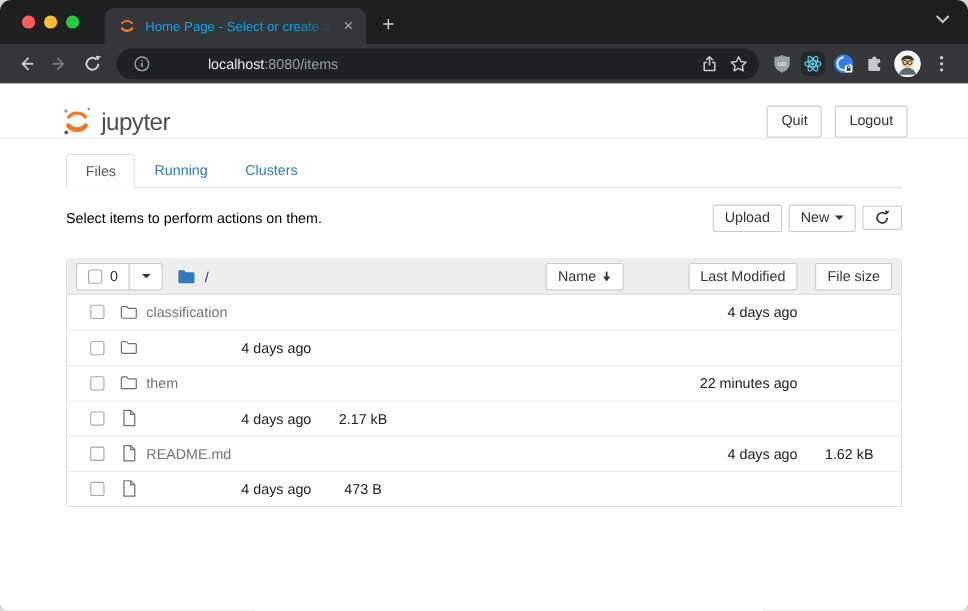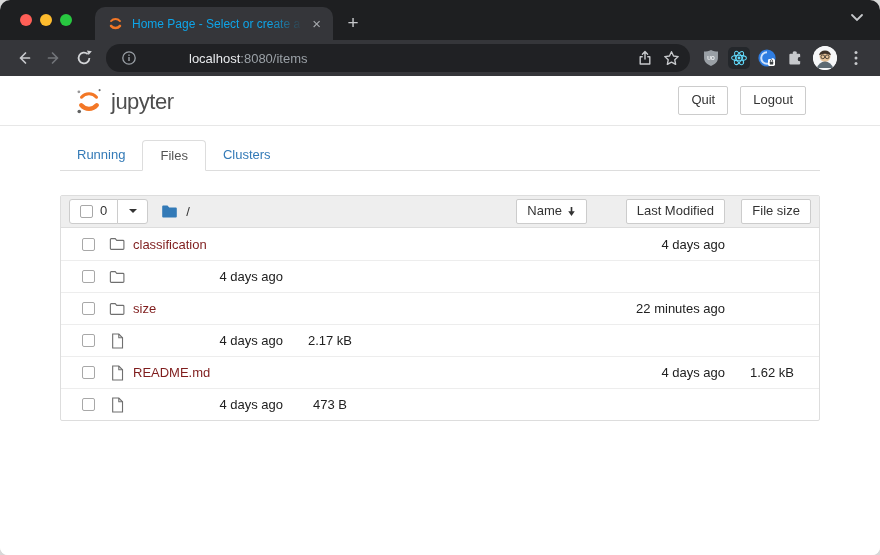--- a/index.html
+++ b/index.html
@@ -30,21 +30,21 @@
              display:flex; align-items:center; padding:0 6px 0 10px; min-width:0; }
   .url { font-size:13px; margin-left:8px; flex:1; white-space:nowrap; overflow:hidden; }
   .url .host { color:#e8eaed;padding-left:39px; } .url .rest { color:#9aa0a6; }
   .pill-icon { width:26px; height:26px; display:flex; align-items:center; justify-content:center; }
   .ext { width:26px; height:26px; display:flex; align-items:center; justify-content:center; border-radius:6px; }
   .ext.react-bg { background:#24272b; border-radius:5px; width:22px; height:22px; margin:0 2px; }
   .avatar { width:24px; height:24px; border-radius:50%; overflow:hidden; background:#fff; margin:0 3px; }
 
   
   .page { background:#fff; height:479px; color:#333; font-size:13px; }
-  .jheader { height:50px; display:flex; align-items:center; padding:0 74px;
+  .jheader { height:50px; display:flex; align-items:flex-end; padding:0 55px;
              border-bottom:1px solid #e7e7e7; }
   .logo { display:flex; align-items:center; gap:7px; }
   .logo-text { font-size:22px; color:#4e4e4e; letter-spacing:-0.5px; margin-top:2px; }
   .hdr-actions { margin-left:auto; display:flex; gap:12px; }
   .btn { background:#fff; border:1px solid #ccc; border-radius:2px; color:#333; font-size:13px;
          font-family:"Liberation Sans",sans-serif; padding:5px 12px; line-height:1.3; cursor:pointer; }
   .btn.sm { padding:3px 10px; }
 
   .jtabs { margin:14px 60px 0; border-bottom:1px solid #ddd; display:flex; }
   .jtab { padding:7px 17px; margin-bottom:-1px; color:#337ab7; cursor:pointer; }
@@ -64,28 +64,28 @@
   .btn-group { display:flex; }
   .btn-group .btn { border-radius:0; }
   .btn-group .btn:first-child { border-radius:3px 0 0 3px; }
   .btn-group .btn:last-child { border-radius:0 3px 3px 0; margin-left:-1px; }
   .select-all-btn { display:flex; align-items:center; gap:7px; padding:3px 9px; }
   input[type="checkbox"] { appearance:none; -webkit-appearance:none; width:13px; height:13px;
       border:1px solid #a8a8a8; border-radius:2px; background:#fff; margin:0; cursor:pointer; }
   .crumb { display:flex; align-items:center; margin-left:13px; gap:8px; }
   .crumb-path { color:#333; }
   .thead-right { margin-left:auto; display:flex; align-items:center; }
-  .col-mod { width:138px; display:flex; justify-content:flex-end; }
+  .col-mod { width:158px; display:flex; justify-content:flex-end; }
   .col-size { width:76px; display:flex; justify-content:flex-end; margin-left:10px; }
   .sort-btn { display:flex; align-items:center; gap:5px; }
 
   .row { display:flex; align-items:center; height:32px; padding:0 8px 0 21px; border-top:1px solid #ededed; }
   .row:first-child { border-top:none; }
   .row .item-icon { margin-left:14px; display:flex; width:16px; justify-content:center; }
-  .name-link { color:#7f1d1d; text-decoration:none; margin-left:8px; flex:1; white-space:nowrap;
+  .name-link { color:#737373; text-decoration:none; margin-left:8px; flex:1; white-space:nowrap;
                overflow:hidden; cursor:pointer; }
   .cell-mod { width:158px; text-align:right; color:#212121; }
   .cell-size { width:76px; text-align:center; color:#212121; margin-left:10px; padding-right:2px; }
 </style>
 </head>
 <body>
 
 <div class="window">
 
   <div class="tabstrip">
@@ -210,25 +210,38 @@
         </svg>
         <span class="logo-text">jupyter</span>
       </div>
       <div class="hdr-actions">
         <button class="btn">Quit</button>
         <button class="btn">Logout</button>
       </div>
     </div>
 
     <div class="jtabs">
+      <span class="jtab active">Files</span>
       <span class="jtab">Running</span>
-      <span class="jtab active">Files</span>
       <span class="jtab">Clusters</span>
     </div>
 
+    <div class="actions-row">
+      <span class="msg">Select items to perform actions on them.</span>
+      <div class="actions-right">
+        <button class="btn sm">Upload</button>
+        <button class="btn sm"><span>New</span><span class="caret"></span></button>
+        <button class="btn sm btn-icon">
+          <svg width="14" height="14" viewBox="0 0 16 16">
+            <path d="M13.3 8 a5.3 5.3 0 1 1 -1.65 -3.85" fill="none" stroke="#333" stroke-width="1.8"></path>
+            <polygon points="10.8,0.5 15.6,1.1 12.4,4.9" fill="#333"></polygon>
+          </svg>
+        </button>
+      </div>
+    </div>
 
     <div class="filetable">
       <div class="thead">
         <div class="btn-group">
           <button class="btn sm select-all-btn">
             <input type="checkbox" style="">
             <span>0</span>
           </button>
           <button class="btn sm"><span class="caret" style="margin-left:1px"></span></button>
         </div>
@@ -281,21 +294,21 @@
   </div>
 
   <div class="row">
     <input type="checkbox" style="">
     <span class="item-icon">
       <svg class="icon-folder" width="16" height="14" viewBox="0 0 17 15">
         <path d="M1.4 2.8 a1 1 0 0 1 1 -1 h4.2 l1.6 1.8 h6.7 a1 1 0 0 1 1 1 v7.6 a1 1 0 0 1 -1 1 H2.4 a1 1 0 0 1 -1 -1 Z" fill="none" stroke="#6f6f6f" stroke-width="1.2"></path>
       </svg>
 
     </span>
-    <a class="name-link">size</a>
+    <a class="name-link">them</a>
     <span class="cell-mod">22 minutes ago</span>
     <span class="cell-size"></span>
   </div>
 
   <div class="row">
     <input type="checkbox" style="">
     <span class="item-icon">
 
       <svg class="icon-file" width="13" height="16" viewBox="0 0 14 17">
         <path d="M1.8 1 h6.6 l4 4 v11 h-10.6 z" fill="none" stroke="#6f6f6f" stroke-width="1.2"></path>

